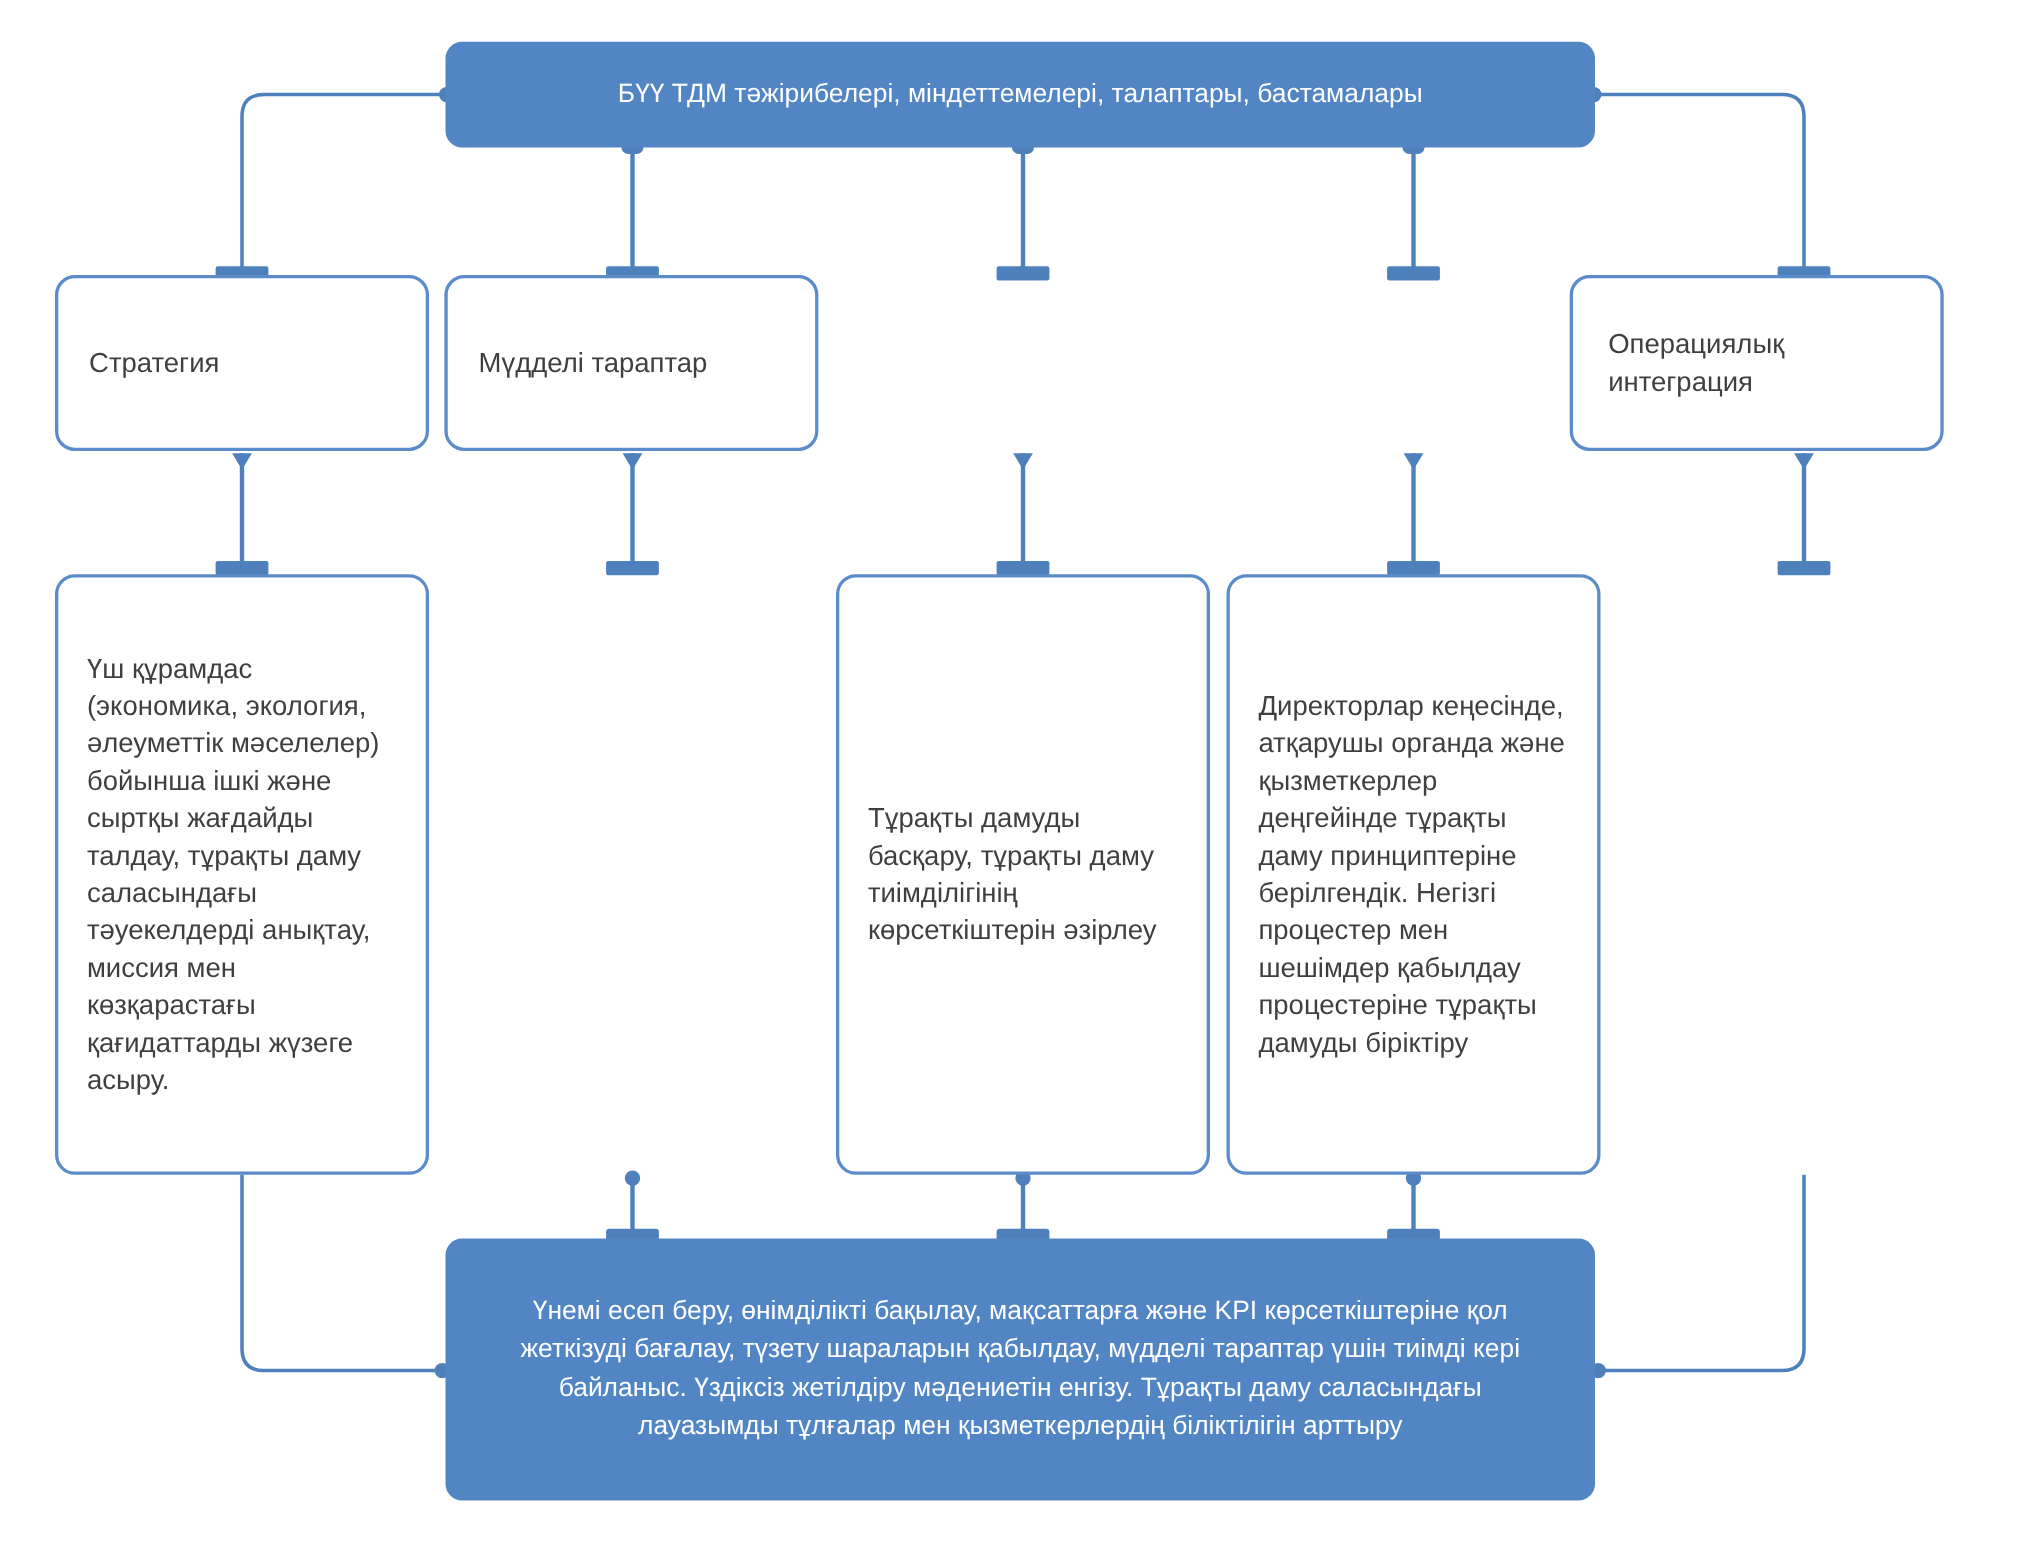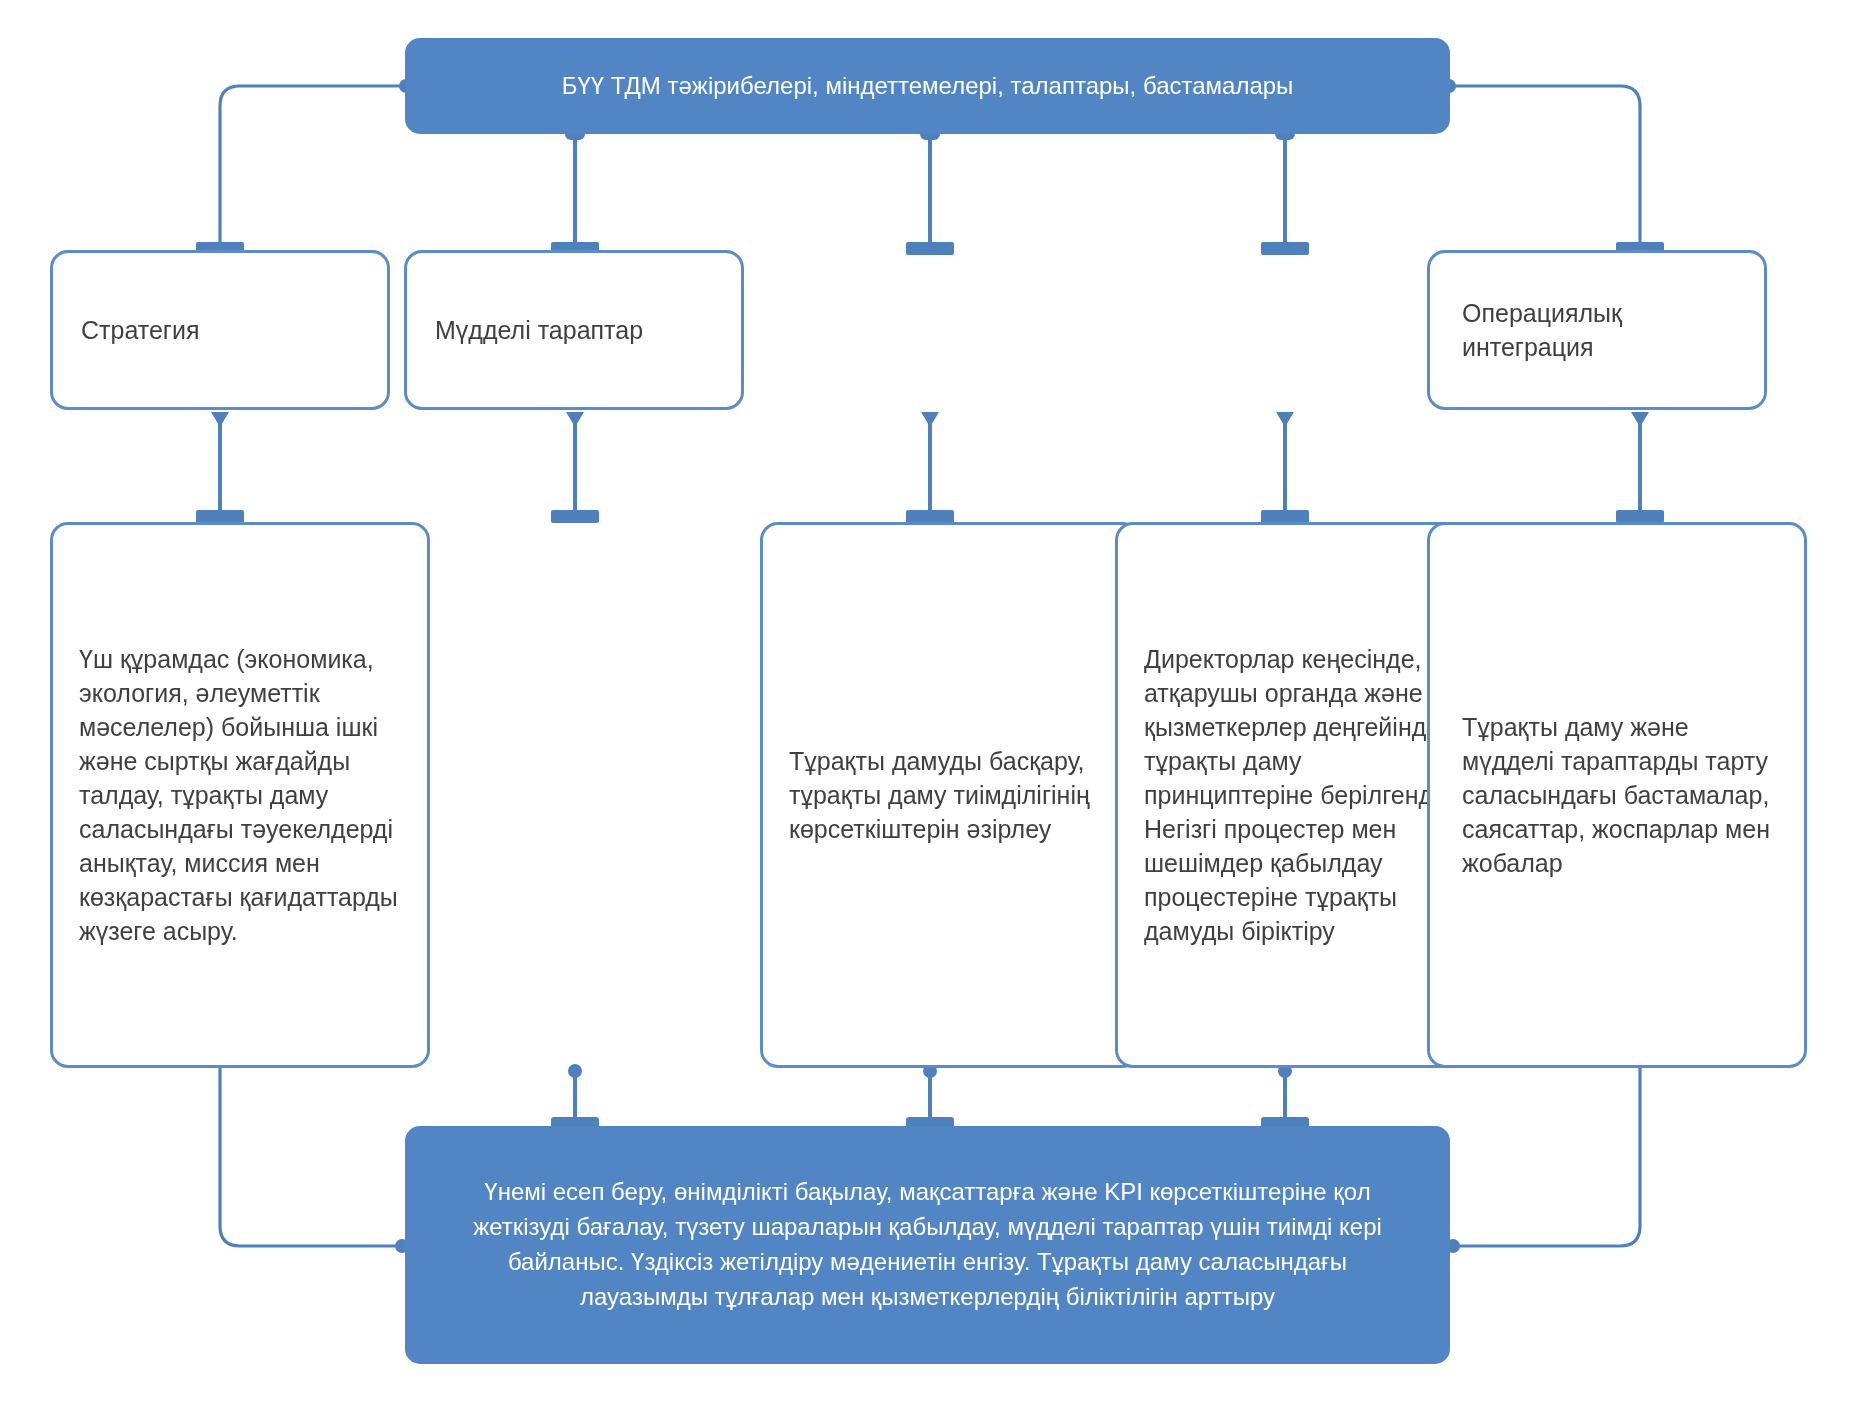--- a/index.html
+++ b/index.html
@@ -58,21 +58,21 @@
   }
   .header-box {
     top: 250px;
     height: 160px;
     width: 340px;
     padding: 0 20px 0 28px;
   }
   .content-box {
     top: 522px;
     height: 546px;
-    width: 380px;
+    width: 340px;
     padding: 0 18px 0 26px;
   }
   .col-1 { left: 50px; }
   .col-2 { left: 404px; }
   .col-3 { left: 760px; }
   .col-4 { left: 1115px; }
   .col-5 { left: 1427px; padding-left: 32px; }
 </style>
 </head>
 <body>
@@ -160,21 +160,18 @@
 
   <div class="box white-box content-box col-1">
     <span>Үш құрамдас (экономика, экология, әлеуметтік мәселелер) бойынша ішкі және сыртқы жағдайды талдау, тұрақты даму саласындағы тәуекелдерді анықтау, миссия мен көзқарастағы қағидаттарды жүзеге асыру.</span>
   </div>
   <div class="box white-box content-box col-3">
     <span>Тұрақты дамуды басқару, тұрақты даму тиімділігінің көрсеткіштерін әзірлеу</span>
   </div>
   <div class="box white-box content-box col-4">
     <span>Директорлар кеңесінде, атқарушы органда және қызметкерлер деңгейінде тұрақты даму принциптеріне берілгендік. Негізгі процестер мен шешімдер қабылдау процестеріне тұрақты дамуды біріктіру</span>
   </div>
-  <div class="box white-box content-box col-5">
-    <span>Тұрақты даму және мүдделі тараптарды тарту саласындағы бастамалар, саясаттар, жоспарлар мен жобалар</span>
-  </div>
 
   <div class="box blue-box bottom-box">
     <span>Үнемі есеп беру, өнімділікті бақылау, мақсаттарға және KPI көрсеткіштеріне қол жеткізуді бағалау, түзету шараларын қабылдау, мүдделі тараптар үшін тиімді кері байланыс. Үздіксіз жетілдіру мәдениетін енгізу. Тұрақты даму саласындағы лауазымды тұлғалар мен қызметкерлердің біліктілігін арттыру</span>
   </div>
 
 </div>
 
 </body></html>

